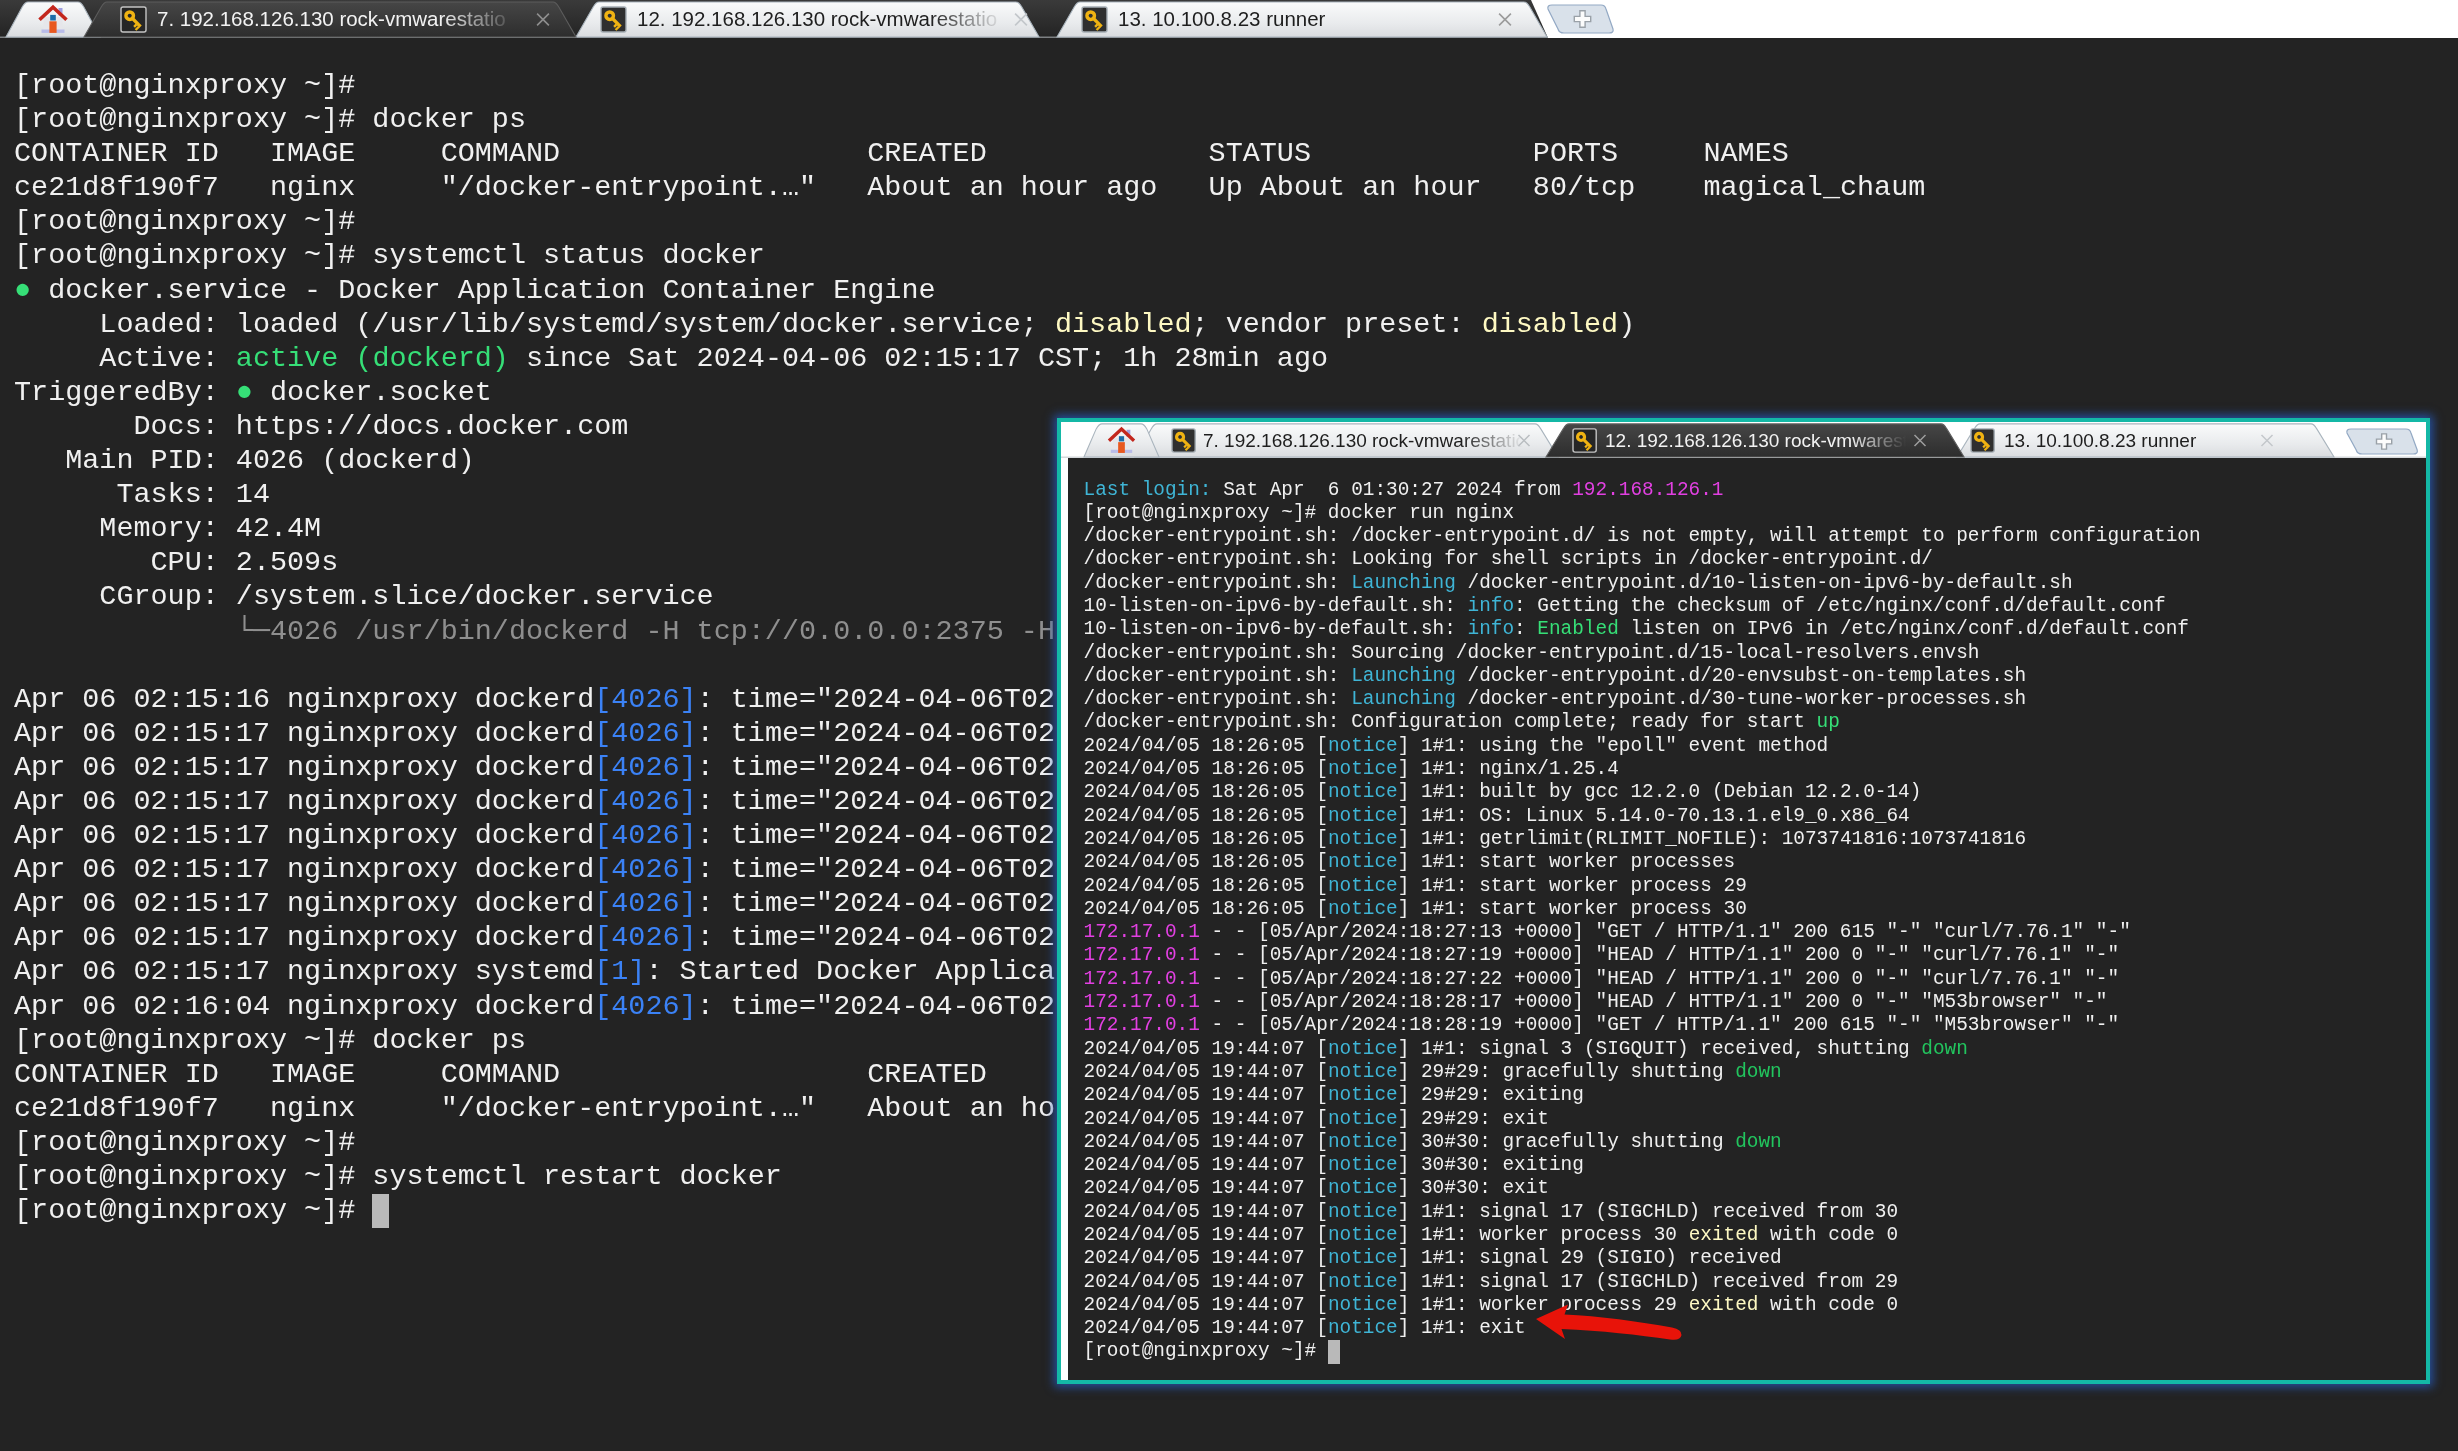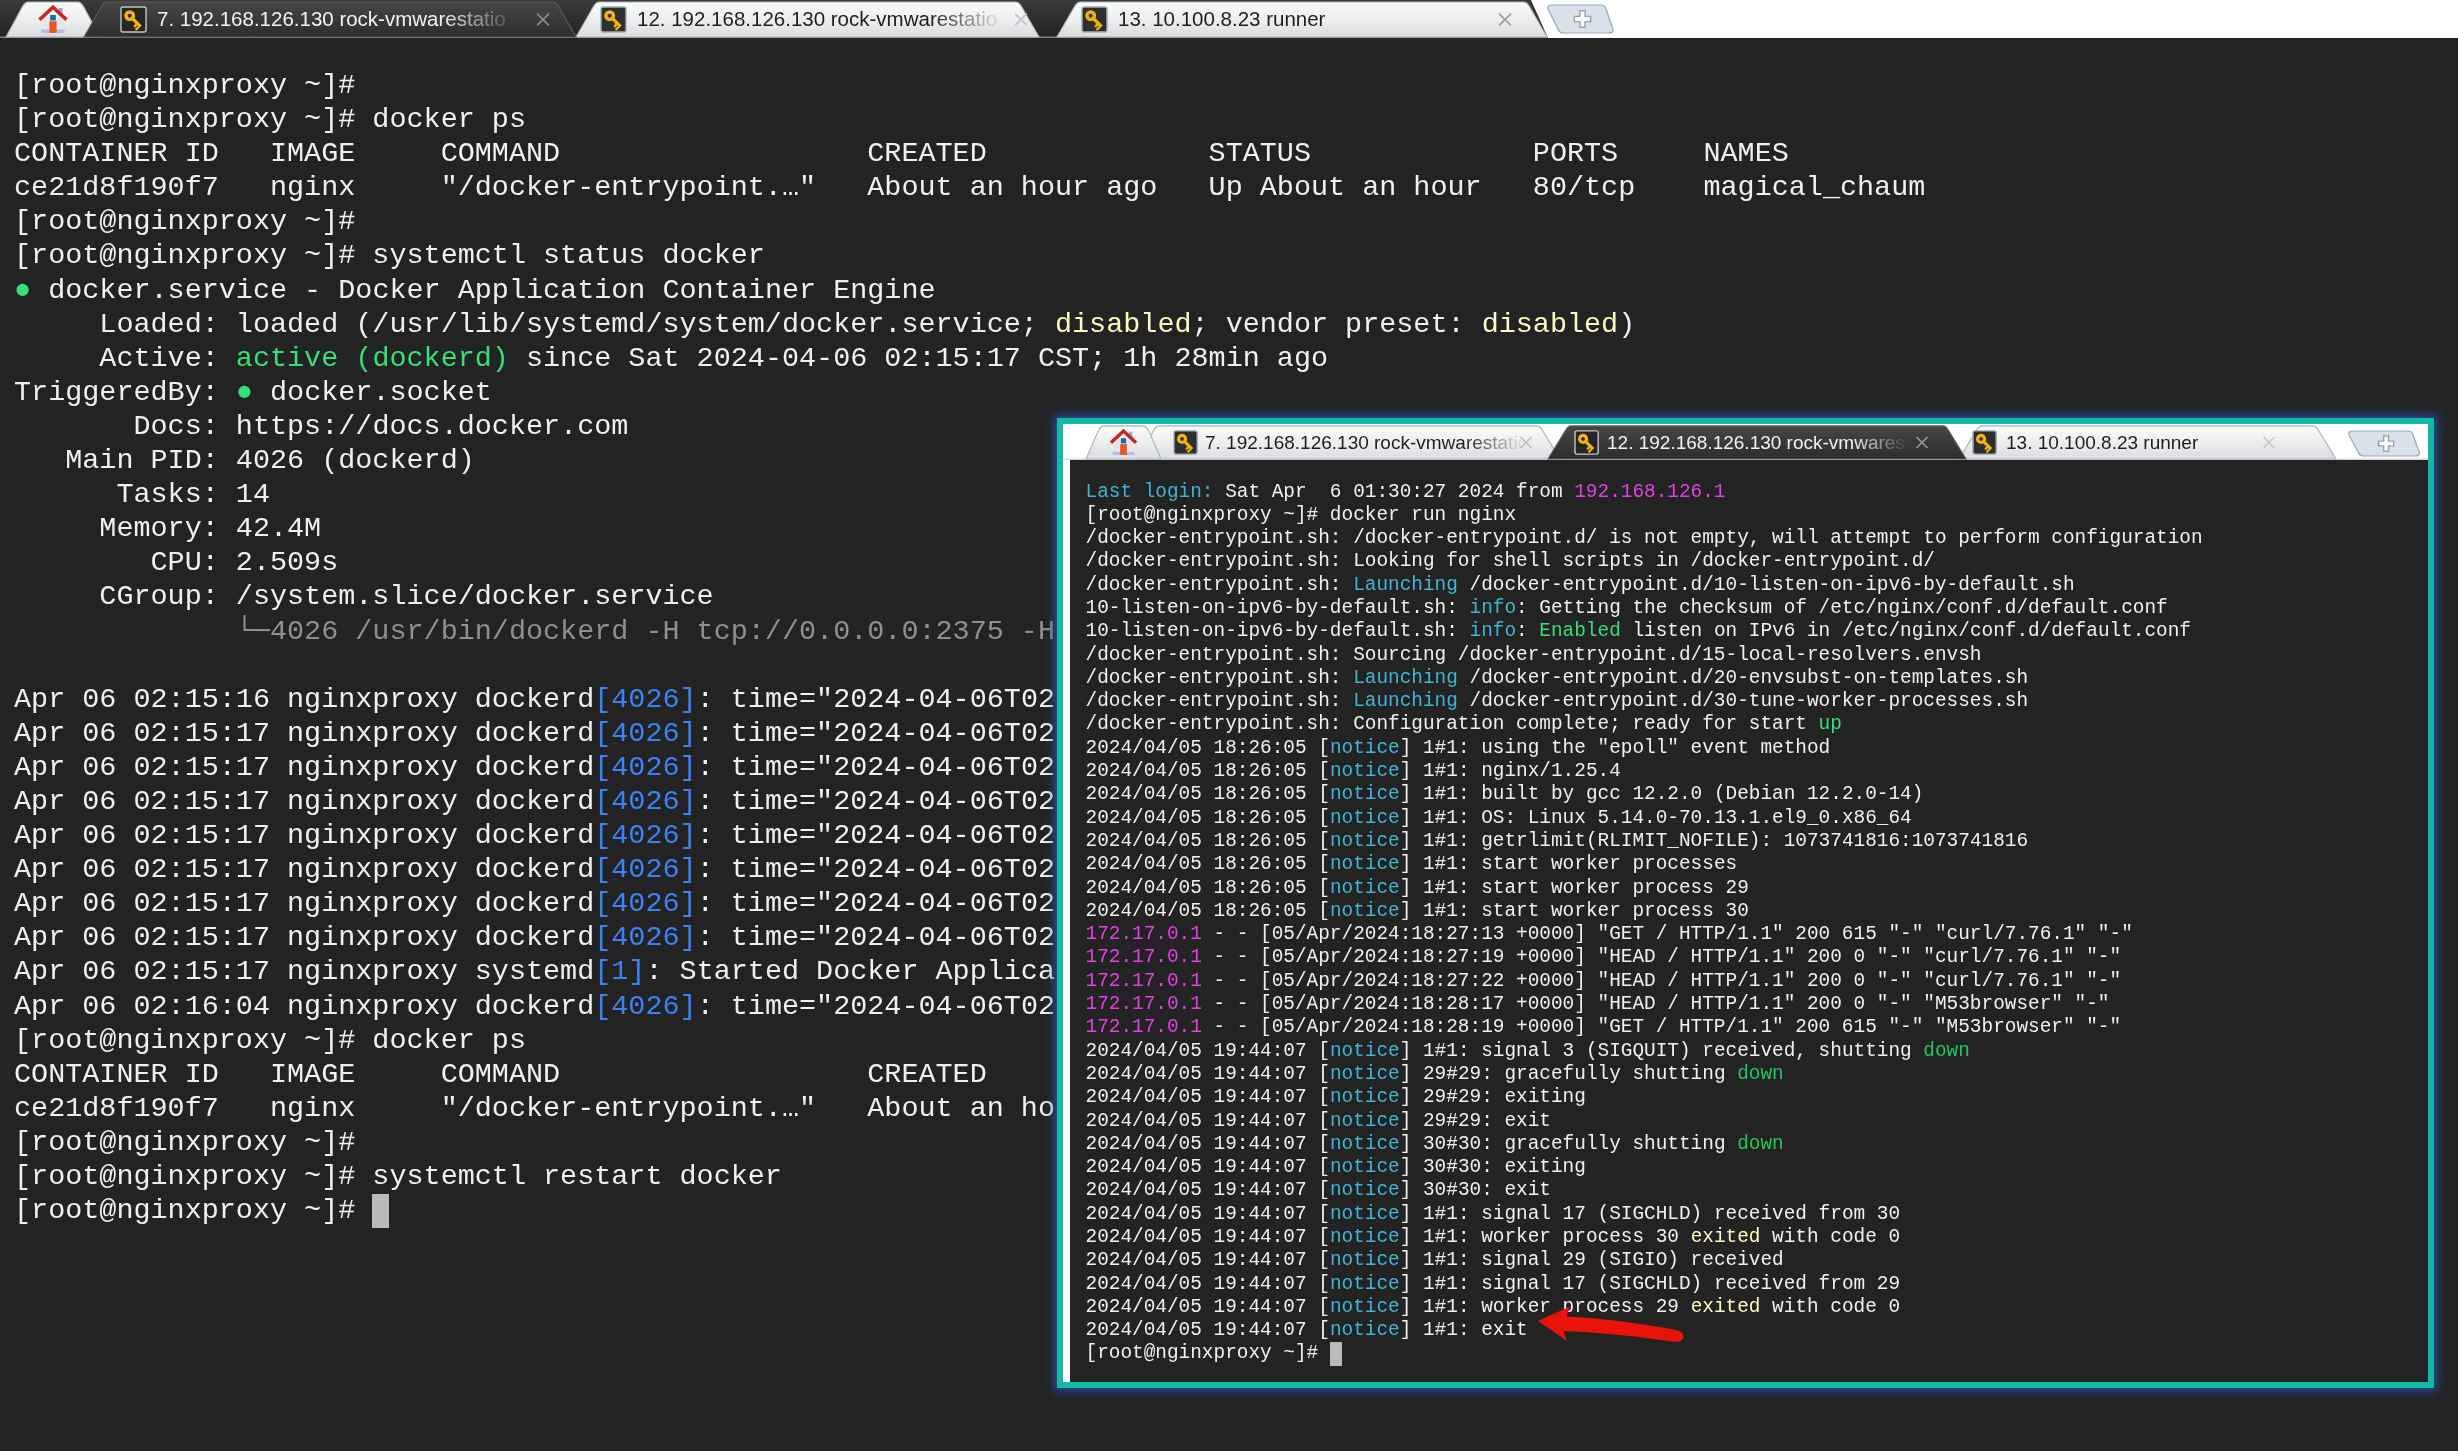--- a/index.html
+++ b/index.html
@@ -1,21 +1,21 @@
 <!DOCTYPE html>
 <html><head><meta charset="utf-8"><title>t</title><style>
 html,body{margin:0;padding:0;width:2458px;height:1451px;background:#232323;overflow:hidden}
 .term{font-family:"Liberation Mono",monospace;white-space:pre;color:#f0f0f0;position:absolute;margin:12px}
 #t1{left:2px;top:38px;font-size:28.45px;line-height:34.1px;padding-top:19px}
 .grn{color:#36df77} .yel{color:#fef9c3} .blu{color:#3b82f6} .cyn{color:#3fb5d6}
 .mag{color:#e240e2} .red{color:#22c55e} .gry{color:#8f8f8f}
 .url{text-underline-offset:4px}
 .cur{background:#b9b9b9;display:inline-block;width:1ch;height:34.1px;vertical-align:top}
 #t2 .cur{height:23.3px}
-#inset{position:absolute;left:1056.5px;top:417.5px;width:1365px;height:958px;border:6px solid #14b8a6;background:#ffffff;box-shadow:0 0 9px 3px rgba(38,86,178,0.85)}
+#inset{position:absolute;left:1056.5px;top:417.5px;width:1365px;height:958px;border:4px solid #14b8a6;background:#ffffff;box-shadow:0 0 9px 3px rgba(38,86,178,0.85)}
 #iterm{position:absolute;left:7px;top:36px;right:0;bottom:0;background:#232323}
 #t2{left:4px;top:0;font-size:19.4px;line-height:23.3px;padding-top:9px}
 </style></head>
 <body>
 <pre class="term" id="t1">[root@nginxproxy ~]#
 [root@nginxproxy ~]# docker ps
 CONTAINER ID   IMAGE     COMMAND                  CREATED             STATUS             PORTS     NAMES
 ce21d8f190f7   nginx     "/docker-entrypoint.…"   About an hour ago   Up About an hour   80/tcp    magical_chaum
 [root@nginxproxy ~]#
 [root@nginxproxy ~]# systemctl status docker

